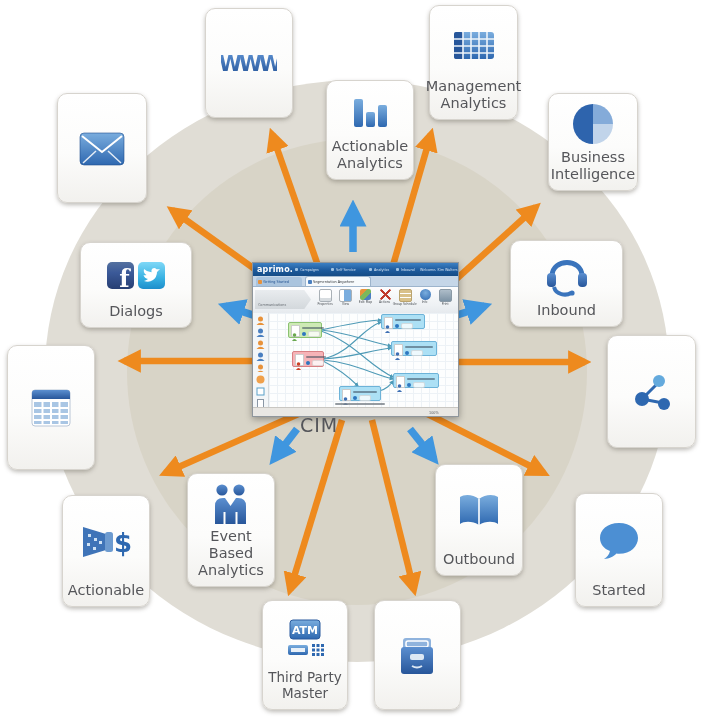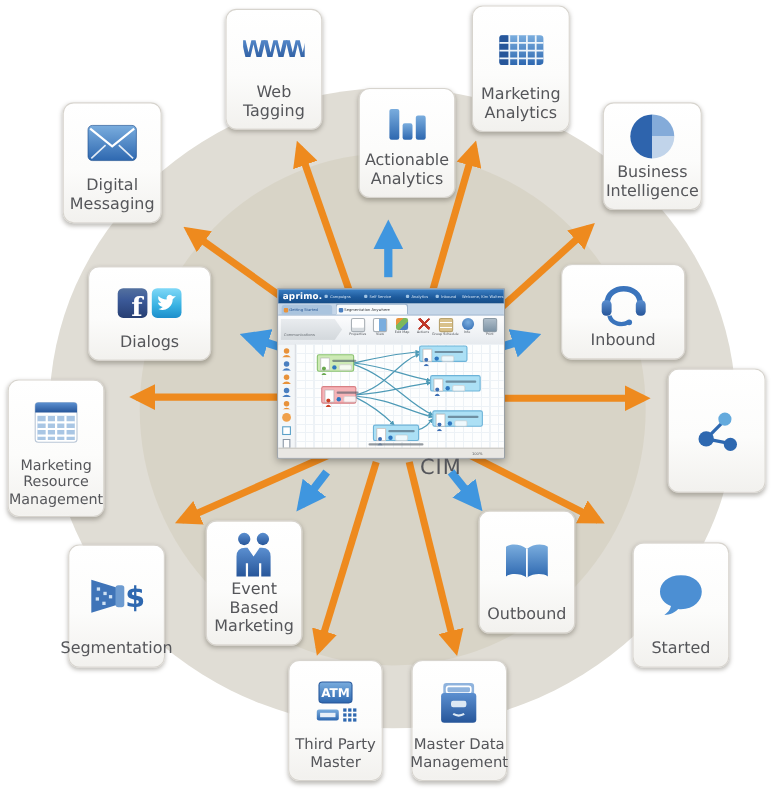--- a/index.html
+++ b/index.html
@@ -35,21 +35,21 @@
   #card-third-party{left:262px;top:600px;width:86px;height:110px;}
   #card-mdm{left:374px;top:600px;width:87px;height:110px;}
   .pie{width:40px;height:40px;border-radius:50%;
        background:conic-gradient(#84abd9 0 25%, #c1d4ea 25% 50%, #2e64ad 50% 100%);}
   .tile{width:27px;height:27px;border-radius:5px;display:flex;align-items:center;justify-content:center;}
   .tile.fb{background:linear-gradient(180deg,#54719f 0%,#3b5998 40%,#273f73 100%);}
   .tile.tw{background:linear-gradient(180deg,#7fd8f7 0%,#37b1e2 60%,#1d8ecb 100%);}
   .tile.fb span{color:#fff;font-family:"DejaVu Serif","Liberation Serif",serif;font-weight:bold;
                 font-size:24px;line-height:1;margin:6px 0 0 8px;}
   
-  #cim-label{left:300px;top:414px;width:120px;text-align:right;font-size:19px;color:#54555a;letter-spacing:1px;z-index:6;}
+  #cim-label{left:300px;top:414px;width:120px;text-align:left;font-size:19px;color:#54555a;letter-spacing:1px;z-index:6;}
   
   #app{left:252px;top:262px;width:205px;height:153px;background:#fff;border:1px solid #8f969c;
        box-shadow:0 2px 7px rgba(0,0,0,.35);z-index:6;font-family:"DejaVu Sans",sans-serif;}
   #app .topbar{position:absolute;left:0;top:0;right:0;height:13px;
        background:linear-gradient(180deg,#3c80c4 0%,#1d5a9c 55%,#154c86 100%);display:flex;align-items:center;}
   #app .logo{color:#fff;font-weight:bold;font-size:8px;margin-left:4px;letter-spacing:.2px;}
   .t-tiny{font-size:8px;transform:scale(.42);transform-origin:left center;white-space:nowrap;display:inline-block;}
   #app .menu{display:flex;color:#d4e4f4;margin-left:2px;flex:1;}
   #app .menu .mi{display:inline-flex;align-items:center;margin-right:-14px;}
   #app .menu .mi::before{content:"";width:3px;height:3px;background:#9fc3e4;margin-right:2px;border-radius:1px;}
@@ -139,30 +139,28 @@
 </svg>
 
 <div class="card" id="card-digital-messaging">
   <div class="icon-wrap">
     <svg width="46" height="34">
         <rect x="1" y="1" width="44" height="32" rx="4" fill="url(#gIco)" stroke="#1f4f8f" stroke-width="0.6"></rect>
       <path d="M3,4 L23,20 L43,4" stroke="#ffffff" stroke-width="2" fill="none"></path>
       <path d="M4,31 L17,19 M42,31 L29,19" stroke="rgba(255,255,255,.85)" stroke-width="1.5" fill="none"></path>
       </svg>
   </div>
-  <div class="label">Digital Messaging</div>
 </div>
 
 <div class="card" id="card-web-tagging">
   <div class="icon-wrap">
     <svg width="56" height="24">
         <text x="28" y="19" text-anchor="middle" font-size="21" font-weight="bold" font-family="DejaVu Sans,sans-serif" letter-spacing="-3" fill="url(#gIco2)">WWW</text>
       </svg>
   </div>
-  <div class="label">Web Tagging</div>
 </div>
 
 <div class="card" id="card-actionable-analytics">
   <div class="icon-wrap">
     <svg width="40" height="38">
       <rect x="4" y="6" width="9" height="28" rx="2" fill="url(#gIco)"></rect>
       <rect x="16" y="19" width="9" height="15" rx="2" fill="url(#gIco)"></rect>
       <rect x="28" y="12" width="9" height="22" rx="2" fill="url(#gIco)"></rect>
       </svg>
   </div>
@@ -178,21 +176,21 @@
         <line x1="12" y1="4" x2="12" y2="31"></line>
           <line x1="20" y1="4" x2="20" y2="31"></line>
         <line x1="28" y1="4" x2="28" y2="31"></line>
           <line x1="36" y1="4" x2="36" y2="31"></line>
         <line x1="3" y1="11" x2="43" y2="11"></line>
           <line x1="3" y1="18" x2="43" y2="18"></line>
         <line x1="3" y1="25" x2="43" y2="25"></line>
         </g>
       </svg>
   </div>
-  <div class="label">Marketing Analytics</div>
+  <div class="label">Management Analytics</div>
 </div>
 
 <div class="card" id="card-business-intelligence">
   <div class="icon-wrap">
       <div class="pie"></div>
     </div>
   <div class="label">Business Intelligence</div>
 </div>
 
 <div class="card" id="card-social">
@@ -231,21 +229,20 @@
       <g stroke="#ffffff" stroke-width="2">
         <line x1="13.5" y1="15" x2="13.5" y2="37"></line>
           <line x1="22" y1="15" x2="22" y2="37"></line>
           <line x1="30.5" y1="15" x2="30.5" y2="37"></line>
         <line x1="5" y1="21" x2="39" y2="21"></line>
           <line x1="5" y1="27" x2="39" y2="27"></line>
           <line x1="5" y1="33" x2="39" y2="33"></line>
         </g>
       </svg>
   </div>
-  <div class="label">Marketing Resource Management</div>
 </div>
 
 <div class="card mid-label" id="card-self-service">
   <div class="icon-wrap">
     <svg width="44" height="42">
       <g stroke="#2e68b0" stroke-width="3">
           <line x1="12" y1="28" x2="29" y2="11"></line>
           <line x1="12" y1="28" x2="33" y2="32"></line>
         </g>
       <circle cx="29" cy="10" r="6" fill="#64aadd"></circle>
@@ -263,32 +260,32 @@
       <g fill="#cfe2f4">
           <rect x="9" y="11" width="3" height="3"></rect>
           <rect x="15" y="15" width="3" height="3"></rect>
         <rect x="8" y="20" width="3" height="3"></rect>
           <rect x="14" y="24" width="3" height="3"></rect>
           <rect x="20" y="18" width="3" height="3"></rect>
         </g>
       <text x="44" y="29" text-anchor="middle" font-size="26" font-weight="bold" fill="#2e68b0" font-family="DejaVu Sans,sans-serif">$</text>
       </svg>
   </div>
-  <div class="label">Segmentation</div>
+  <div class="label">Actionable</div>
 </div>
 
 <div class="card" id="card-event-based">
   <div class="icon-wrap">
     <svg width="46" height="42">
       <circle cx="14" cy="7" r="5.6" fill="url(#gIco2)"></circle>
       <circle cx="31" cy="7" r="5.6" fill="url(#gIco2)"></circle>
       <path d="M7,41 V23 Q7,15 15,15 H17 L22.5,23 L28,15 H30 Q38,15 38,23 V41 H29.5 V29 H27.5 V41 H17.5 V29 H15.5 V41 Z" fill="url(#gIco2)"></path>
       </svg>
   </div>
-  <div class="label">Event Based Marketing</div>
+  <div class="label">Event Based Analytics</div>
 </div>
 
 <div class="card" id="card-outbound">
   <div class="icon-wrap">
     <svg width="46" height="38">
       <path d="M23,7 C17,2 8,2 4,5 L4,32 C8,29 17,29 23,33 Z" fill="url(#gIco)"></path>
       <path d="M23,7 C29,2 38,2 42,5 L42,32 C38,29 29,29 23,33 Z" fill="url(#gIco)"></path>
       <line x1="23" y1="7" x2="23" y2="33" stroke="#ffffff" stroke-width="1.6"></line>
       </svg>
   </div>
@@ -330,21 +327,20 @@
 <div class="card mid-label" id="card-mdm">
   <div class="icon-wrap">
     <svg width="44" height="40">
       <rect x="7" y="2" width="28" height="13" rx="3" fill="#8fb3dd"></rect>
       <rect x="10" y="5" width="22" height="6" rx="2" fill="none" stroke="#ffffff" stroke-width="1.5"></rect>
       <rect x="5" y="11" width="32" height="27" rx="3" fill="url(#gIco2)"></rect>
       <rect x="14" y="18" width="14" height="6" rx="2" fill="#dce8f4"></rect>
       <path d="M16,30 Q21,33 26,30" stroke="#dce8f4" stroke-width="2" fill="none"></path>
       </svg>
   </div>
-  <div class="label">Master Data Management</div>
 </div>
 
 <div class="abs" id="app">
   <div class="topbar">
     <span class="logo">aprimo.</span>
     <span class="menu">
       <span class="mi">
           <span class="t-tiny">Campaigns</span>
         </span>
       <span class="mi">

